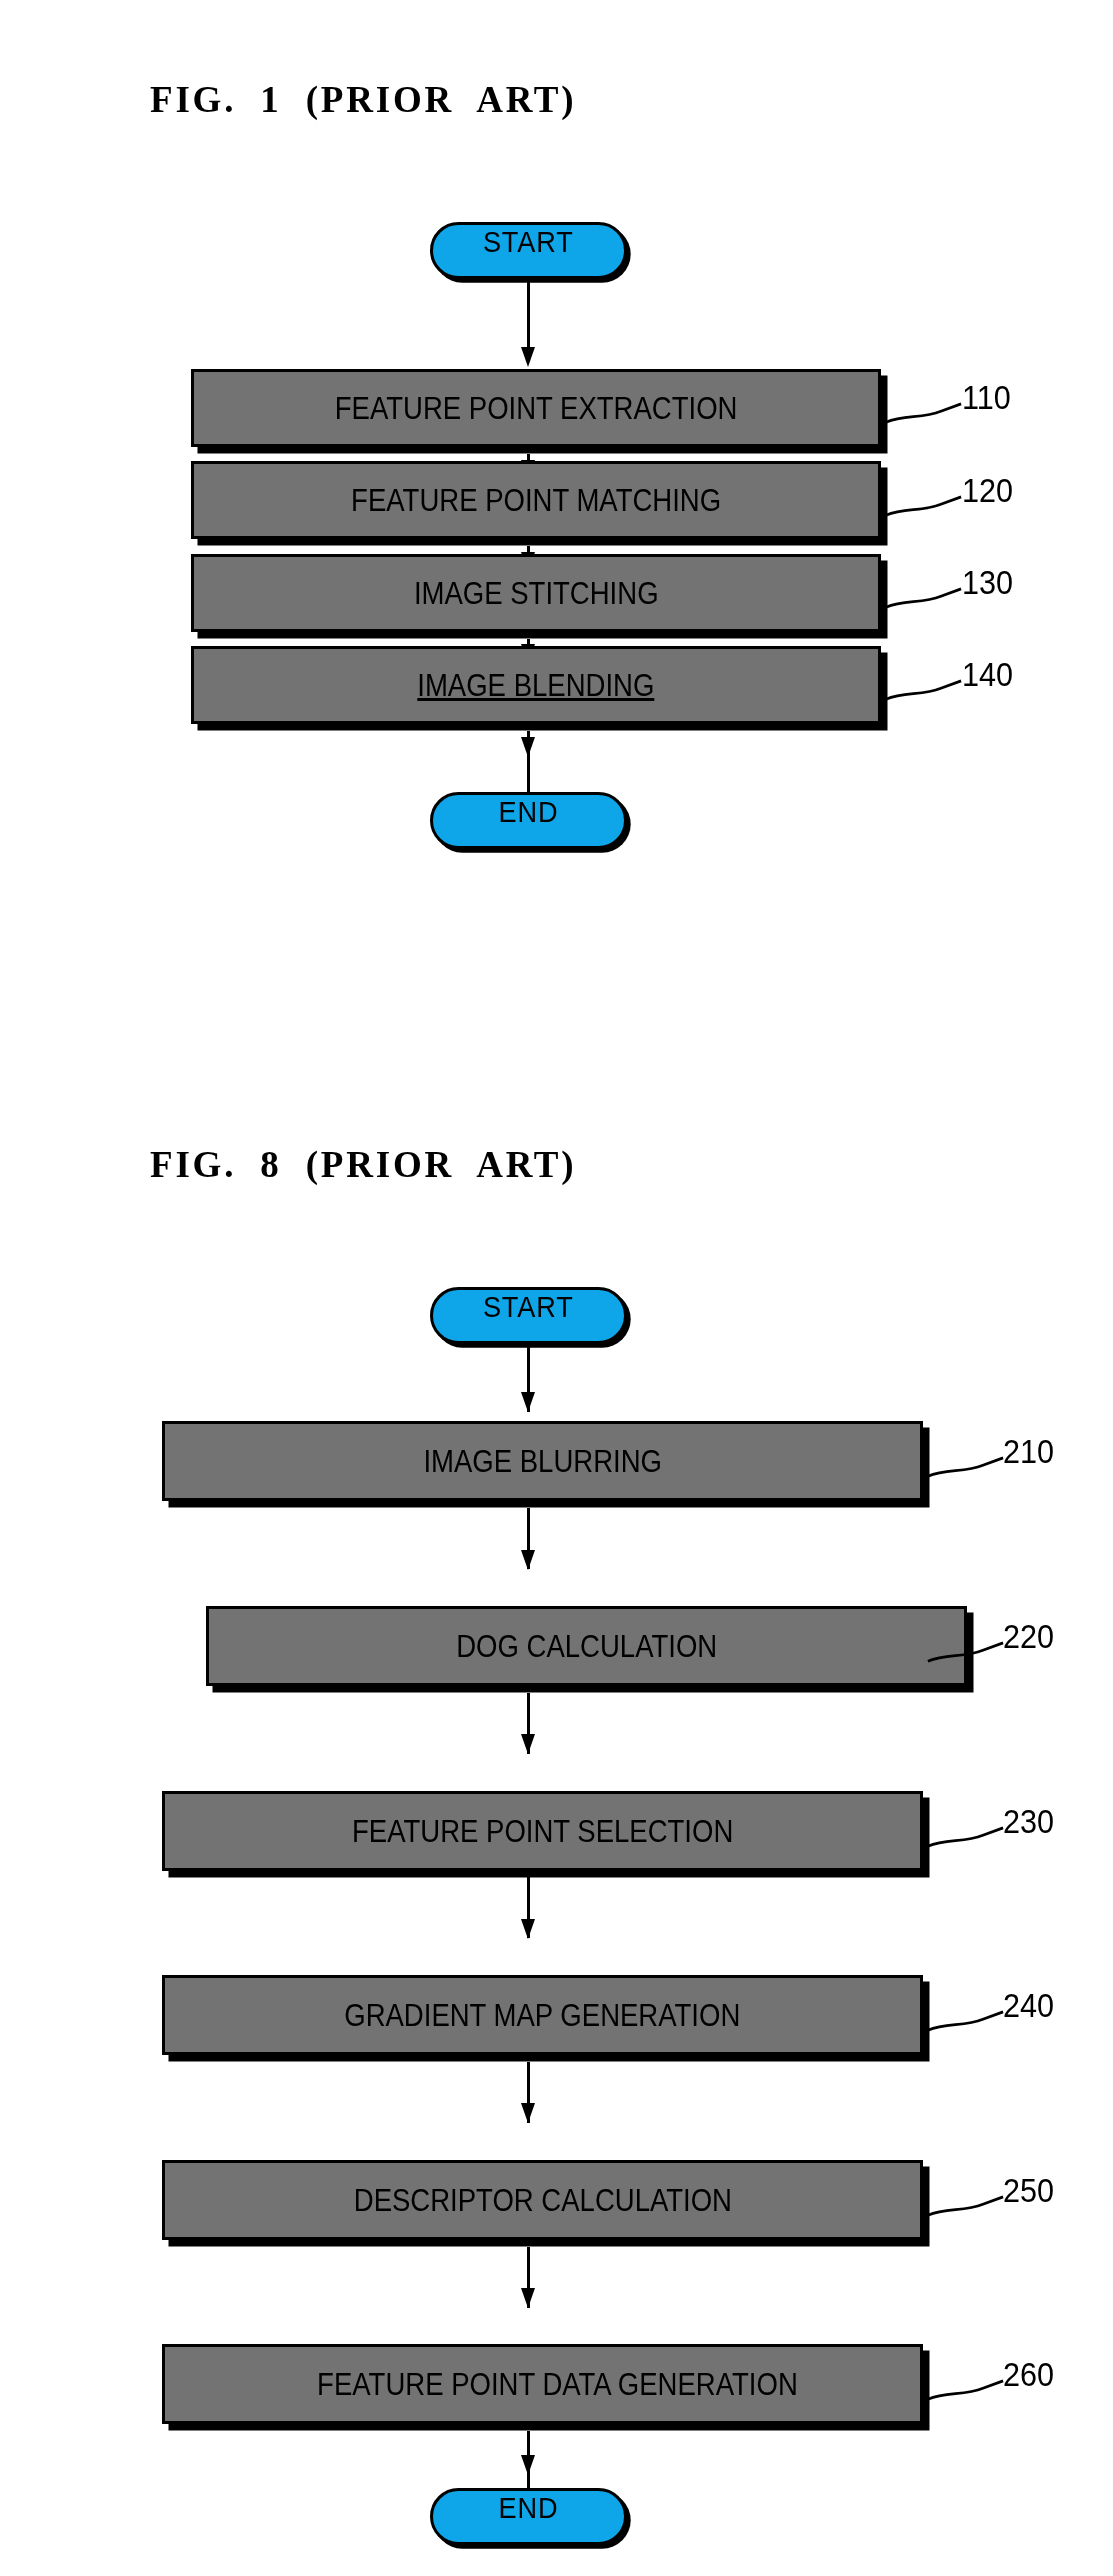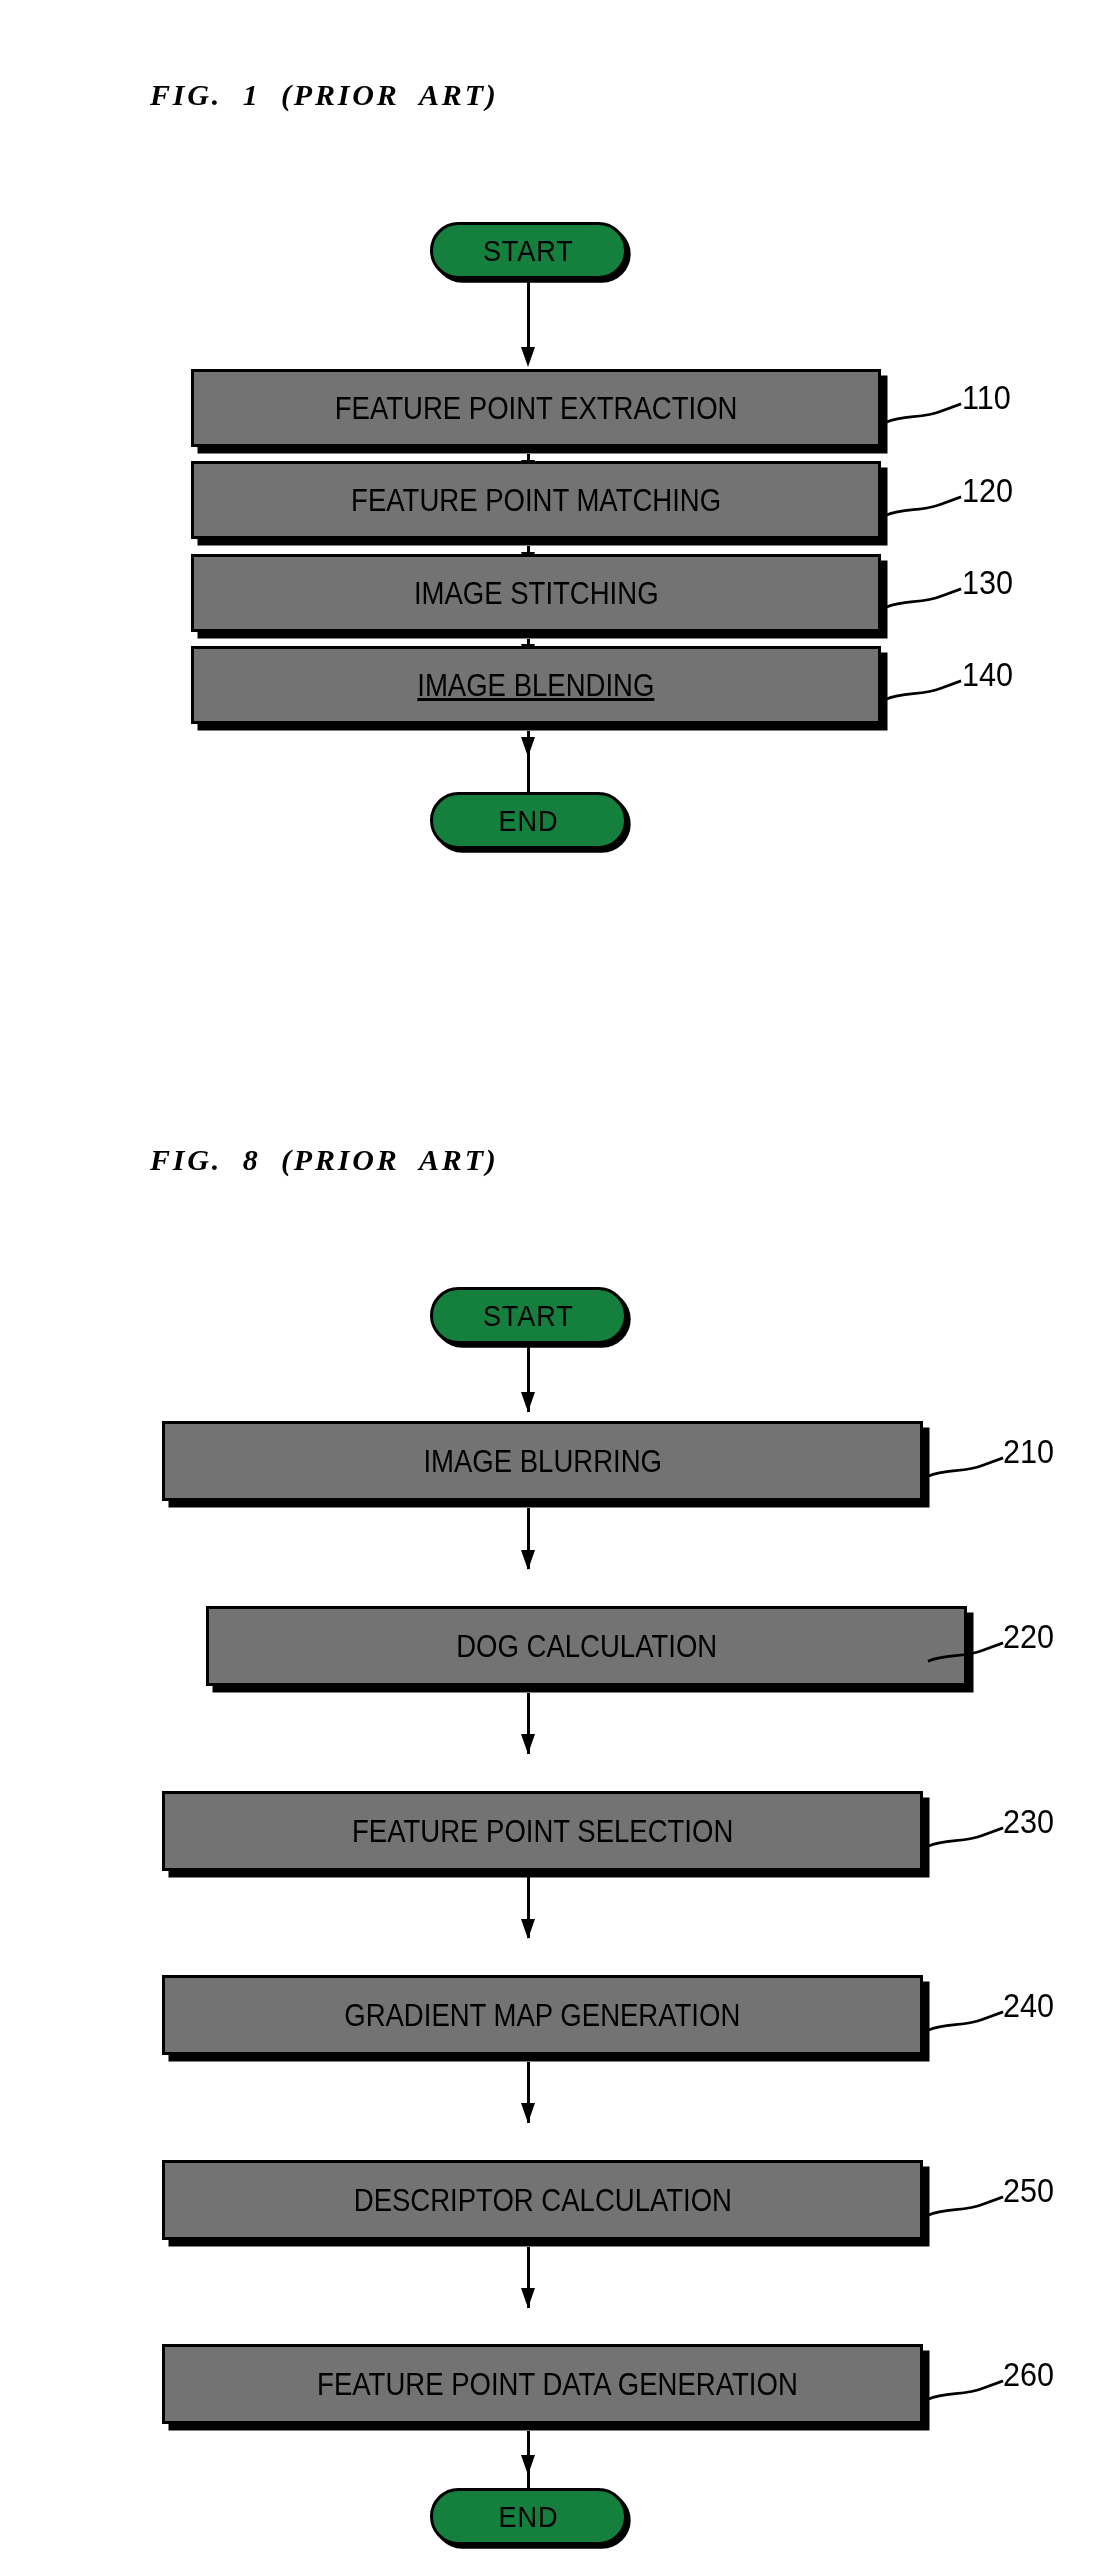--- a/index.html
+++ b/index.html
@@ -12,38 +12,37 @@
     position:relative;
     overflow:hidden;
   }
   .page{position:relative;width:1113px;height:2576px;background:#fff;}
 
   
   .fig-caption{
     position:absolute;
     font-family:"Liberation Serif", serif;
     font-weight:700;
-    font-size:30px;
+    font-size:37px;
     letter-spacing:2.8px;
     white-space:pre;
     color:#000;
-    font-style:italic;
   }
 
   
   .flow{position:absolute;}
 
   
   .terminal{
     position:absolute;
     box-sizing:border-box;
     border:3.7px solid #000;
     border-radius:922px;
-    background:#15803d;
-    display:flex;align-items:center;justify-content:center;
+    background:#0ea5e9;
+    display:flex;align-items:flex-start;justify-content:center;
     box-shadow:3.7px 3.7px 0 0 #000;
   }
   .terminal .label{
     font-family:"Liberation Sans", sans-serif;
     font-size:29.5px;
     letter-spacing:0.9px;
     transform:scaleX(.92);
     white-space:nowrap;
     color:#000;
   }

